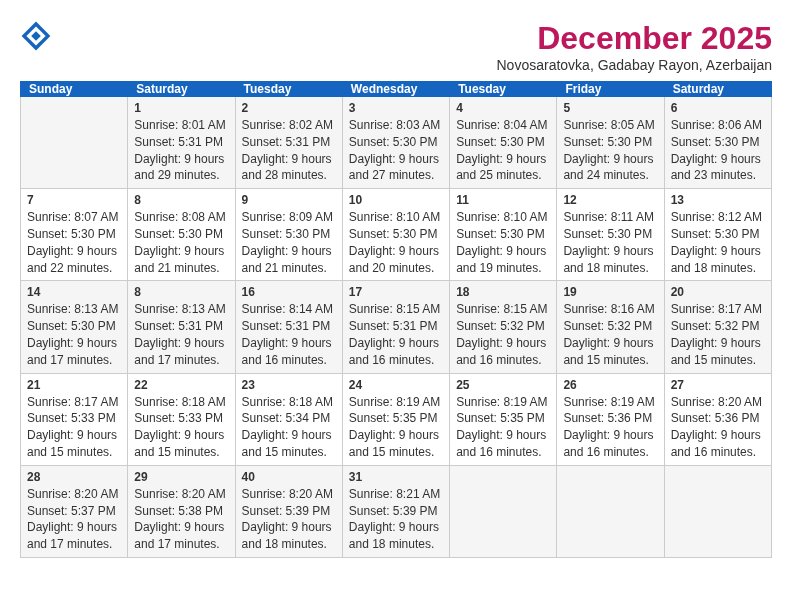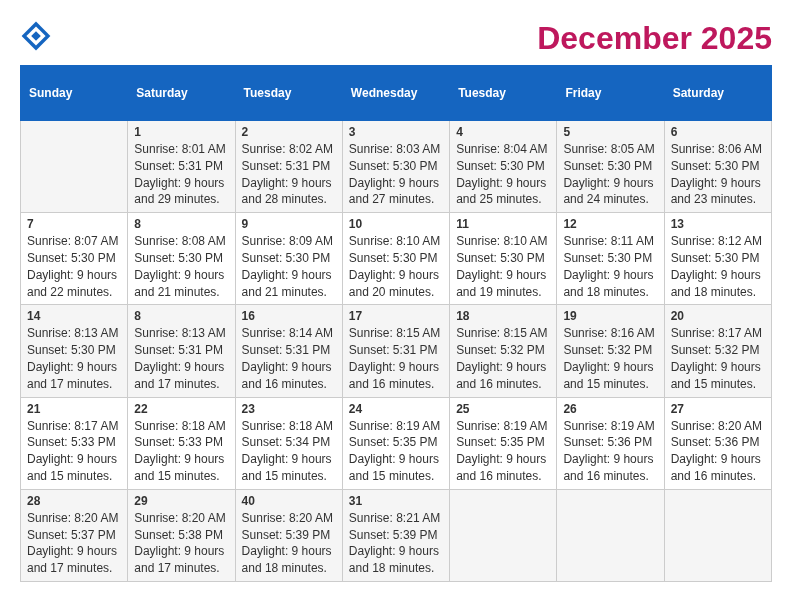--- a/index.html
+++ b/index.html
@@ -48,21 +48,21 @@
       width: 100%;
       border-collapse: collapse;
       table-layout: fixed;
     }
     thead tr th {
       background-color: #1565c0;
       color: #fff;
       font-size: 12px;
       font-weight: bold;
       text-align: left;
-      padding: 20px 8px;
+      padding: 0 8px;
       border: 1px solid #1565c0;
     }
     tbody tr td {
       vertical-align: top;
       border: 1px solid #ccc;
       padding: 4px 6px;
       font-size: 10px;
       color: #333;
       height: 80px;
     }
@@ -93,20 +93,21 @@
 <div class="header">
   <div class="logo">
     <svg class="logo-icon" viewBox="0 0 40 40">
       <polygon points="20,2 38,20 20,38 2,20" fill="#1565c0"></polygon>
       <polygon points="20,8 32,20 20,32 8,20" fill="#fff"></polygon>
       <polygon points="20,14 26,20 20,26 14,20" fill="#1565c0"></polygon>
     </svg>
   </div>
   <div class="title-block">
     <div class="month-title">December 2025</div>
+    <div class="location">Novosaratovka, Gadabay Rayon, Azerbaijan</div>
   </div>
 </div>
 
 <table>
   <thead>
     <tr>
     <th>Sunday</th>
         <th>Saturday</th>
         <th>Tuesday</th>
         <th>Wednesday</th>

